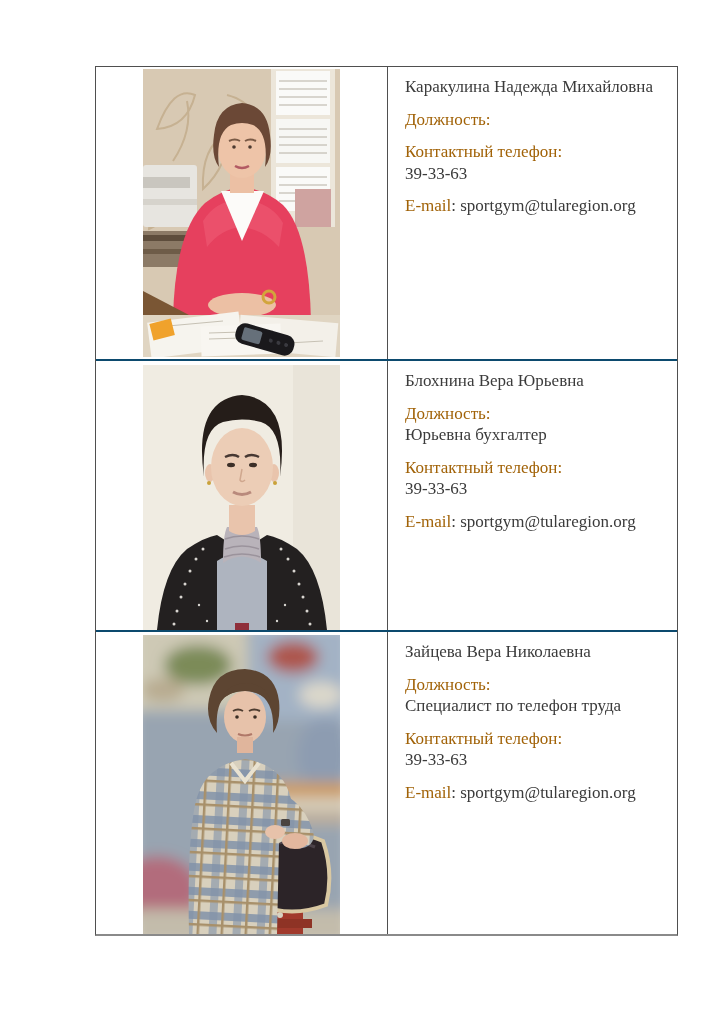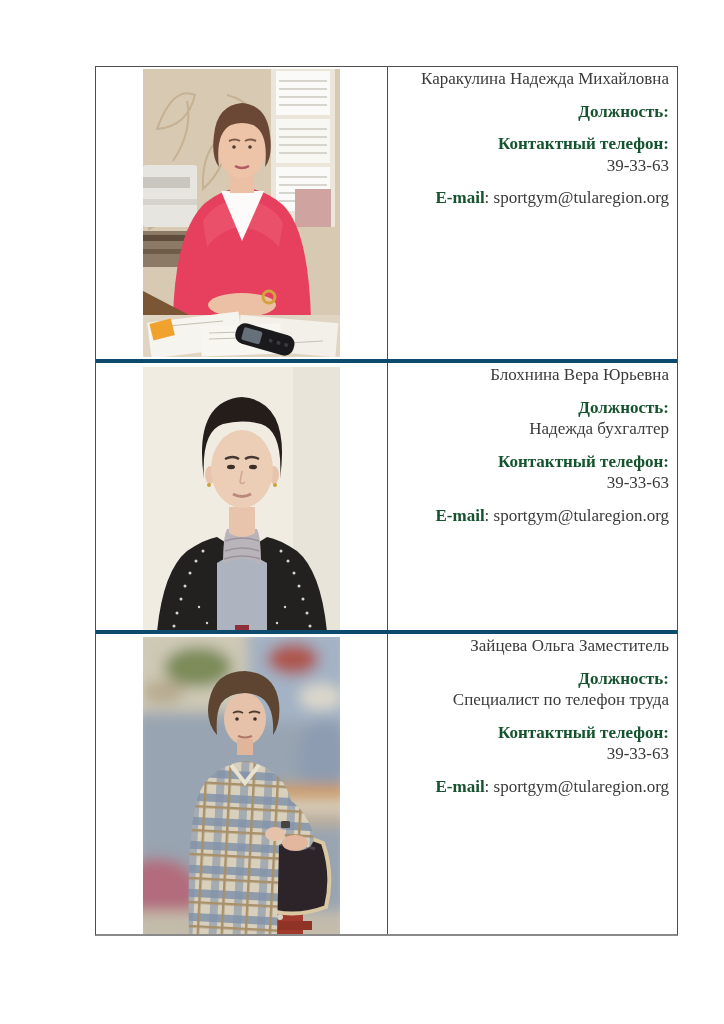--- a/index.html
+++ b/index.html
@@ -15,21 +15,21 @@
     left: 95px; top: 66px;
     width: 583px;
     box-sizing: border-box;
     border: 1px solid #4f4f4f;
     border-bottom: 2px solid #8a8a8a;
     background: #ffffff;
   }
   .trow {
     display: flex;
     box-sizing: border-box;
-    border-top: 4px solid #0c4a6e;
+    border-top: 2px solid #0c4a6e;
   }
   .trow:first-child { border-top: none; }
   .row-1 { height: 292px; }
   .row-2 { height: 271px; }
   .row-3 { height: 304px; }
   .photo-cell {
     width: 292px;
     box-sizing: border-box;
     border-right: 1px solid #4f4f4f;
     overflow: hidden;
@@ -44,23 +44,23 @@
   .photo-3 { width: 197px; height: 299px; margin-top: 3px; }
   .photo svg { display: block; }
   .text-cell {
     flex: 1;
     box-sizing: border-box;
     padding: 1px 8px 0 9px;
     color: #3b3b3b;
     font-size: 17px;
     line-height: 21.5px;
   }
-  .text-cell p { margin: 0; text-align: right; }
+  .text-cell p { margin: 8px; }
   .text-cell p.para { margin-top: 11px; }
-  .text-cell b { font-weight: bold; color: #14532d; }
+  .text-cell b { font-weight: normal; color: #a16207; }
 </style>
 </head>
 <body>
 
 <div class="staff-table">
 
   <div class="trow row-1">
     <div class="photo-cell">
       <div class="photo photo-1" title="Женщина в красном жакете за рабочим столом с бумагами и телефоном">
         <svg width="197" height="288" viewBox="0 0 197 288">
@@ -184,21 +184,21 @@
             <ellipse cx="110" cy="100" rx="4" ry="2.2" fill="#3c2f28"></ellipse>
           <path d="M99,104 L97,115 Q99,118 102,115" stroke="#cfa78e" stroke-width="1.5" fill="none"></path>
           <path d="M90,127 Q99,132 108,127" stroke="#b98a7c" stroke-width="3" fill="none"></path>
           <rect x="92" y="258" width="14" height="7" fill="#8f2f3a"></rect>
         </svg>
       </div>
     </div>
     <div class="text-cell">
       <p class="name">Блохнина Вера Юрьевна</p>
       <p class="para"><b>Должность:</b><br>
-        <span>Надежда бухгалтер</span></p>
+        <span>Юрьевна бухгалтер</span></p>
       <p class="para"><b>Контактный телефон:</b><br>
         <span>39-33-63</span></p>
       <p class="para"><b>E-mail</b><span>: </span><span>sportgym@tularegion.org</span></p>
     </div>
   </div>
 
   <div class="trow row-3">
     <div class="photo-cell">
       <div class="photo photo-3" title="Женщина в клетчатой рубашке в спортивном зале у гимнастического снаряда">
         <svg width="197" height="299" viewBox="0 0 197 299">
@@ -246,21 +246,21 @@
           <path d="M46,299 Q44,210 52,170 Q60,130 102,124 Q140,130 148,164 L150,192 Q146,204 136,208 L134,299 Z" fill="url(#plaid3)"></path>
           <path d="M88,128 L102,146 L116,128" fill="none" stroke="#e9e2d0" stroke-width="4"></path>
           <path d="M118,152 Q158,158 170,196 Q174,212 154,214 Q132,196 112,190 Z" fill="url(#plaid3)"></path>
           <rect x="138" y="184" width="9" height="7" rx="1.5" fill="#4a4440"></rect>
           <ellipse cx="152" cy="206" rx="13" ry="8" fill="#e2b79e"></ellipse>
           <ellipse cx="132" cy="197" rx="10" ry="7" fill="#e7c2aa"></ellipse>
         </svg>
       </div>
     </div>
     <div class="text-cell">
-      <p class="name">Зайцева Ольга Заместитель</p>
+      <p class="name">Зайцева Вера Николаевна</p>
       <p class="para"><b>Должность:</b><br>
         <span>Специалист по телефон труда</span></p>
       <p class="para"><b>Контактный телефон:</b><br>
         <span>39-33-63</span></p>
       <p class="para"><b>E-mail</b><span>: </span><span>sportgym@tularegion.org</span></p>
     </div>
   </div>
 
 </div>
 

